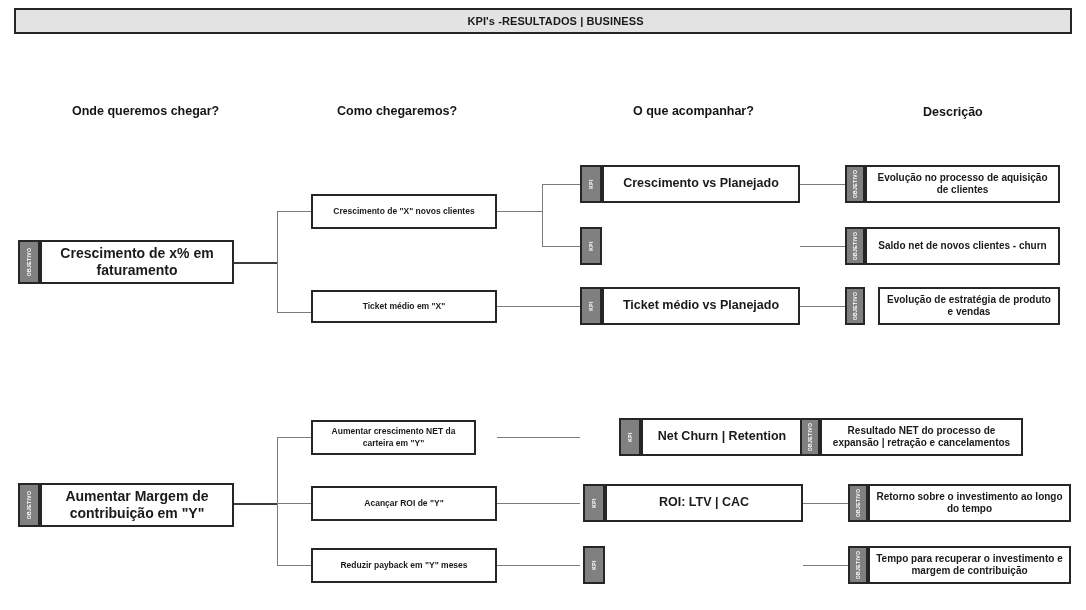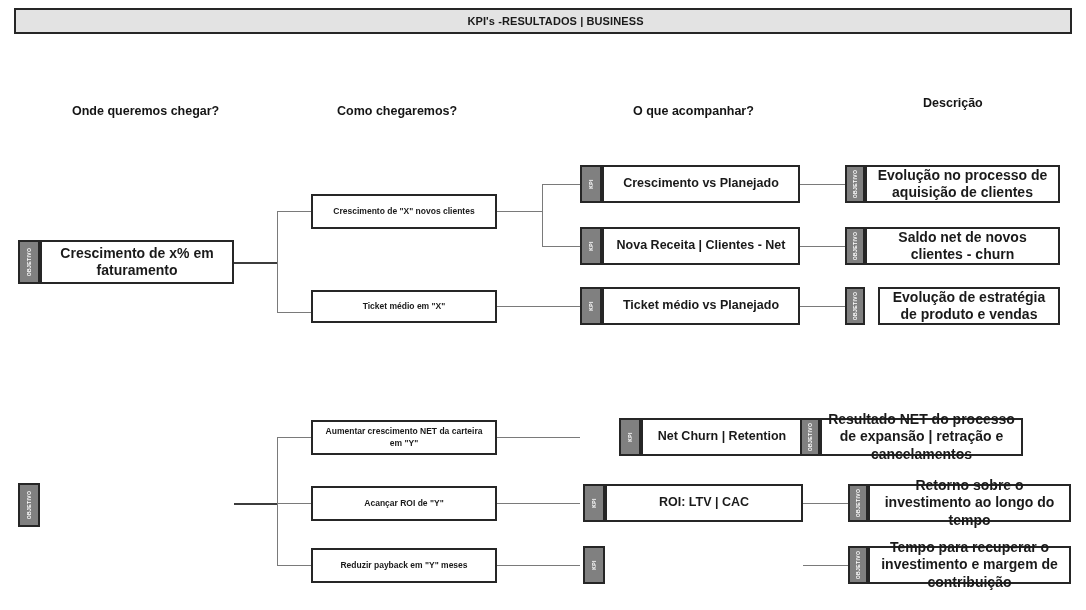--- a/index.html
+++ b/index.html
@@ -87,21 +87,21 @@
   }
 
   
   .node.objective .tab { width: 22px; }
   .node.objective .body { font-size: 14px; font-weight: bold; }
 
   .node.kpi .tab { width: 22px; }
   .node.kpi .body { font-size: 12.5px; font-weight: bold; }
 
   .node.desc .tab { width: 20px; }
-  .node.desc .body { font-size: 14px; font-weight: bold; }
+  .node.desc .body { font-size: 10px; font-weight: bold; }
 
   .node.plain {
     background: #ffffff;
     border: 2px solid #262626;
     display: flex;
     align-items: center;
     justify-content: center;
     text-align: center;
     font-size: 8.5px;
     font-weight: bold;
@@ -122,21 +122,21 @@
 </head>
 <body>
 
 <div class="title-bar">
   <div class="title-text">KPI's -RESULTADOS | BUSINESS</div>
 </div>
 
 <div class="col-head" style="left:44px;  top:104px;margin-left:28px;">Onde queremos chegar?</div>
 <div class="col-head" style="left:337px; top:104px;">Como chegaremos?</div>
 <div class="col-head" style="left:633px; top:104px;">O que acompanhar?</div>
-<div class="col-head" style="left:923px; top:96px;">Descrição</div>
+<div class="col-head" style="left:923px; top:105px;">Descrição</div>
 
 <div class="ln thick h" style="left:234px; top:262px; width:44px;"></div>
 <div class="ln v" style="left:277px; top:211px; height:102px;"></div>
 <div class="ln h" style="left:277px; top:211px; width:34px;"></div>
 <div class="ln h" style="left:277px; top:312px; width:34px;"></div>
 
 <div class="ln h" style="left:497px; top:211px; width:46px;"></div>
 <div class="ln v" style="left:542px; top:184px; height:63px;"></div>
 <div class="ln h" style="left:542px; top:184px; width:38px;"></div>
 <div class="ln h" style="left:542px; top:246px; width:38px;"></div>
@@ -160,21 +160,20 @@
 <div class="node kpi" style="left:580px; top:165px; width:220px; height:38px;">
   <div class="tab">
       <span>KPI</span>
     </div>
   <div class="body">Crescimento vs Planejado</div>
 </div>
 <div class="node kpi" style="left:580px; top:227px; width:220px; height:38px;">
   <div class="tab">
       <span>KPI</span>
     </div>
-  <div class="body">Nova Receita | Clientes - Net</div>
 </div>
 <div class="node kpi" style="left:580px; top:287px; width:220px; height:38px;">
   <div class="tab">
       <span>KPI</span>
     </div>
   <div class="body">Ticket médio vs Planejado</div>
 </div>
 
 <div class="node desc" style="left:845px; top:165px; width:215px; height:38px;">
   <div class="tab">
@@ -206,23 +205,24 @@
 <div class="ln h" style="left:497px; top:565px; width:83px;"></div>
 
 <div class="ln h" style="left:803px; top:437px; width:45px;"></div>
 <div class="ln h" style="left:803px; top:503px; width:45px;"></div>
 <div class="ln h" style="left:803px; top:565px; width:45px;"></div>
 
 <div class="node objective" style="left:18px; top:483px; width:216px; height:44px;">
   <div class="tab">
       <span>OBJETIVO</span>
     </div>
-</div>
-
-<div class="node plain" style="left:311px; top:420px; width:186px; height:35px;">Aumentar crescimento NET da carteira em "Y"</div>
+  <div class="body">Aumentar Margem de contribuição em "Y"</div>
+</div>
+
+<div class="node plain" style="left:311px; top:420px; width:165px; height:35px;">Aumentar crescimento NET da carteira em "Y"</div>
 <div class="node plain" style="left:311px; top:486px; width:186px; height:35px;">Acançar ROI de "Y"</div>
 <div class="node plain" style="left:311px; top:548px; width:186px; height:35px;">Reduzir payback em "Y" meses</div>
 
 <div class="node kpi" style="left:583px; top:418px; width:220px; height:38px;padding-left:36px;">
   <div class="tab">
       <span>KPI</span>
     </div>
   <div class="body">Net Churn | Retention</div>
 </div>
 <div class="node kpi" style="left:583px; top:484px; width:220px; height:38px;">

